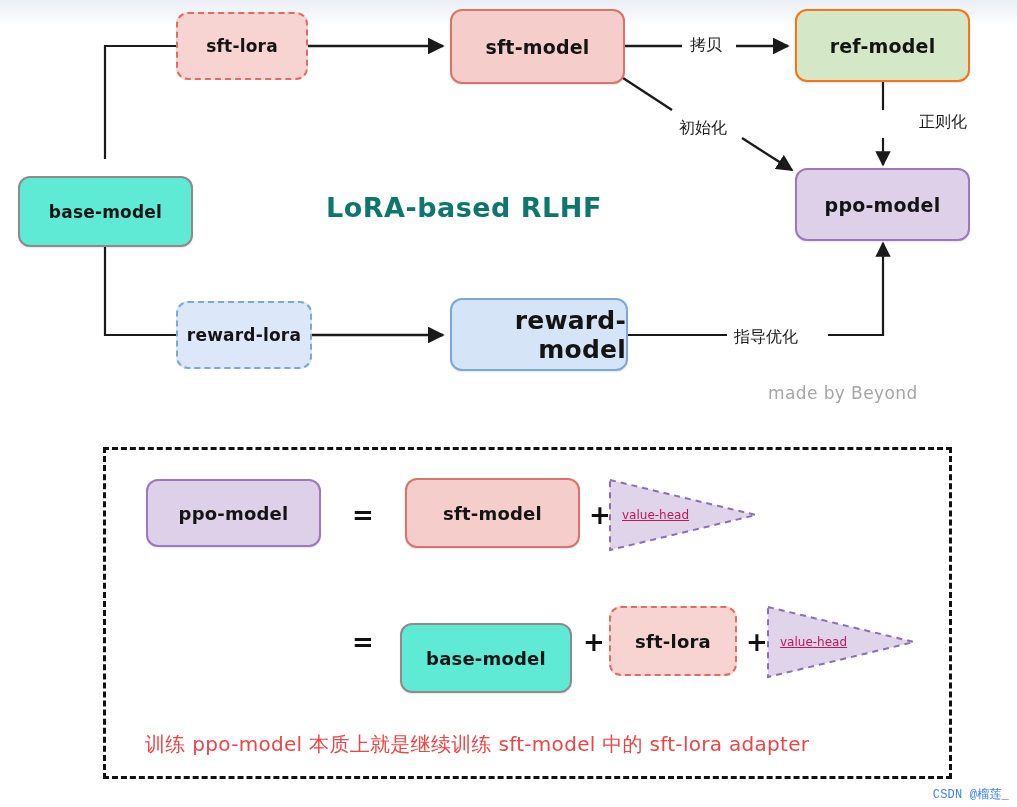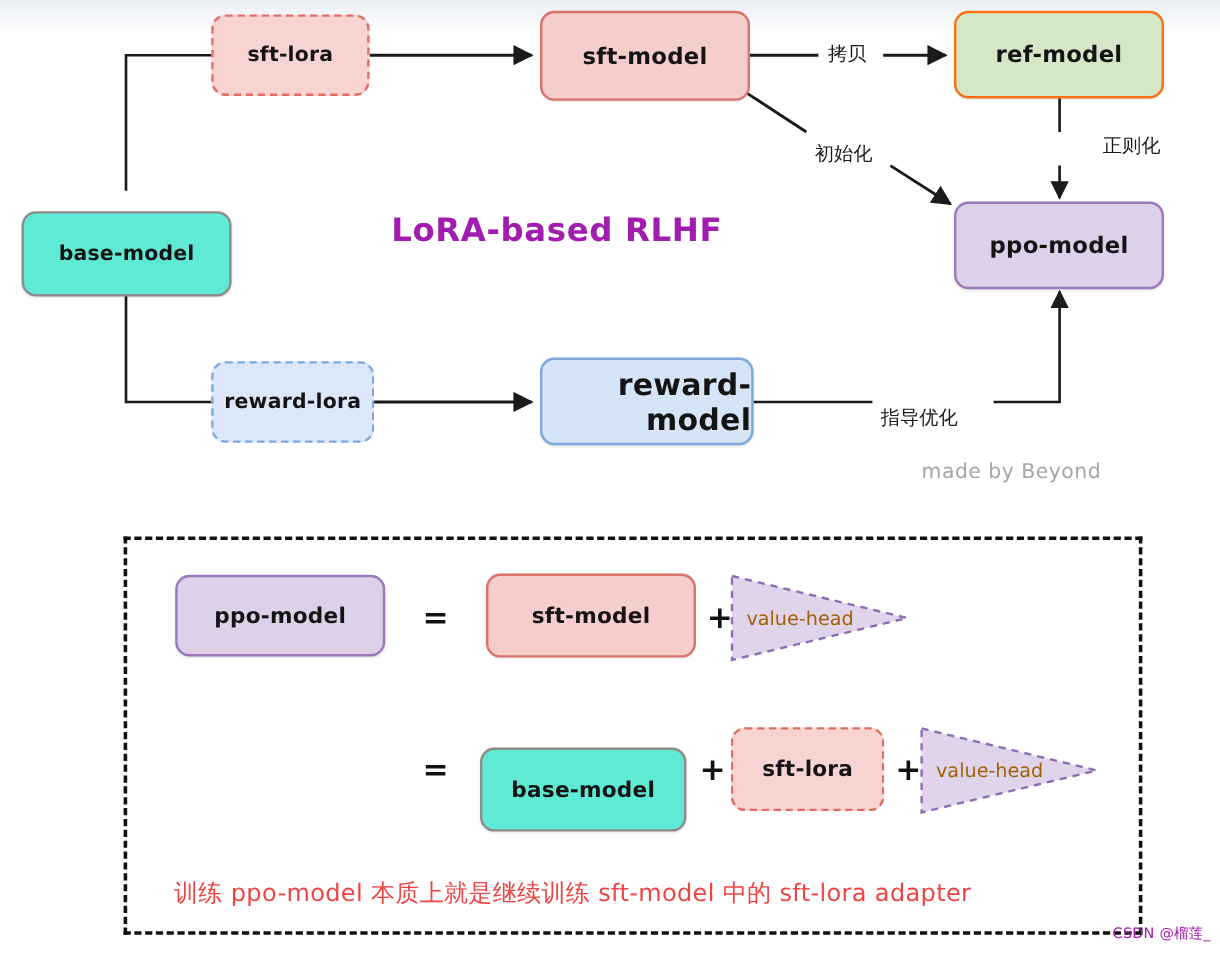--- a/index.html
+++ b/index.html
@@ -40,23 +40,23 @@
   .n-pink   { background:#f5cdcb; border:2px solid #d9736b; }
   .n-pinkd  { background:#f7d3d1; border:2px dashed #e06c62; }
   .n-green  { background:#d4e8c8; border:2px solid #f97316; }
   .n-purple { background:#ddd0e8; border:2px solid #9b79bb; }
   .n-blue   { background:#d6e4f7; border:2px solid #7ba7dd; }
   .n-blued  { background:#dce8fa; border:2px dashed #7ba7dd; }
 
   
   .diagram-title {
     position: absolute;
-    left: 326px; top: 177px;
+    left: 326px; top: 192px;
     font-size: 27px; font-weight: bold;
-    color: #a21caf; letter-spacing: .5px;
+    color: #0f766e; letter-spacing: .5px;
     z-index: 3;
   }
 
   
   .edge-label {
     position: absolute;
     font-family: "DejaVu Serif", "Liberation Serif", serif;
     font-size: 16px;
     color: #1a1a1a;
     background: #ffffff;
@@ -65,22 +65,22 @@
     z-index: 4;
   }
 
   
   .made-by {
     position: absolute; left: 768px; top: 383px;
     font-size: 17px; color: #a6a6a6; font-weight: 500;
     letter-spacing: .4px; z-index: 3;
   }
   .csdn {
-    position: absolute; right: 8px; bottom: 20px;
-    font-size: 12px; color: #a21caf; letter-spacing: .2px; z-index: 6;
+    position: absolute; right: 8px; bottom: 4px;
+    font-size: 12px; color: #3b82f6; letter-spacing: .2px; z-index: 6; font-family: Liberation Mono, monospace;
   }
 
   
   .panel {
     position: absolute;
     left: 103px; top: 447px;
     width: 849px; height: 332px;
     border: 3px dashed #111;
     background: transparent;
     z-index: 2;
@@ -92,23 +92,24 @@
     z-index: 3;
   }
 
   
   .vhead { position: absolute; z-index: 3; }
   .vhead svg { display: block; overflow: visible; }
   .vhead .vh-label {
     position: absolute;
     left: 14px;
     top: 50%; transform: translateY(-50%);
-    font-size: 16px; color: #a16207;
+    font-size: 12px; color: #be185d;
     white-space: nowrap;
     pointer-events: none;
+    text-decoration: underline;
   }
 
   
   .caption {
     position: absolute;
     left: 145px; top: 731px;
     font-size: 20px; font-weight: normal; color: #ef4444;
     letter-spacing: .3px;
     white-space: nowrap;
     z-index: 3;
@@ -175,21 +176,21 @@
   <div class="node n-blue" style="left:450px; top:298px; width:178px; height:73px; font-size:25px;">
     <span>reward-model</span>
   </div>
 
   <div class="edge-label" style="left:687px; top:35px;">拷贝</div>
 
   <div class="edge-label" style="left:676px; top:118px;">初始化</div>
 
   <div class="edge-label" style="left:904px; top:112px;margin-left:12px;">正则化</div>
 
-  <div class="edge-label" style="left:731px; top:327px;margin-top:11px;">指导优化</div>
+  <div class="edge-label" style="left:731px; top:327px;">指导优化</div>
 
   <div class="diagram-title">LoRA-based RLHF</div>
   <div class="made-by">made by Beyond</div>
 
   <div class="panel"></div>
 
   <div class="node n-purple" style="left:146px; top:479px; width:175px; height:68px; font-size:18px;">
     <span>ppo-model</span>
   </div>
 

